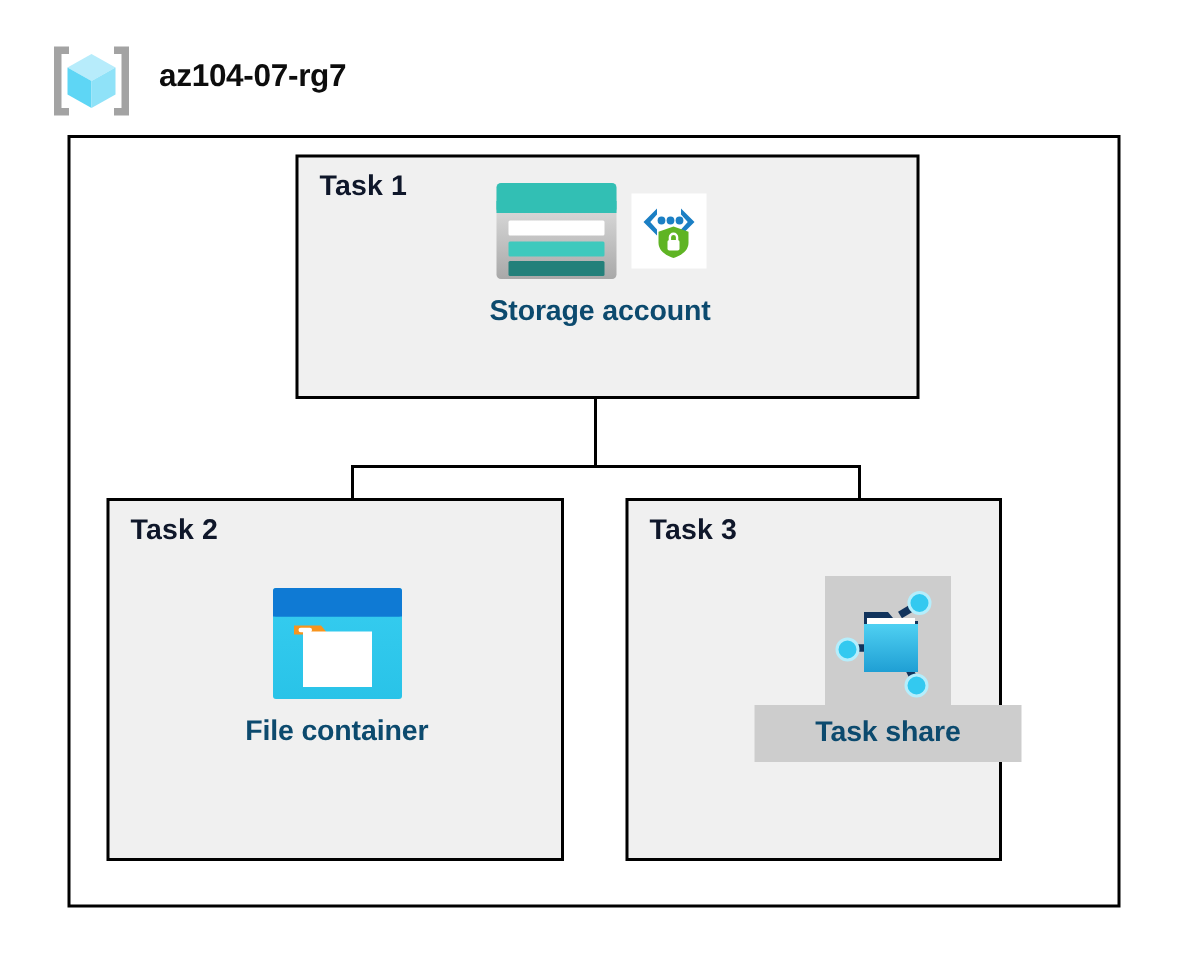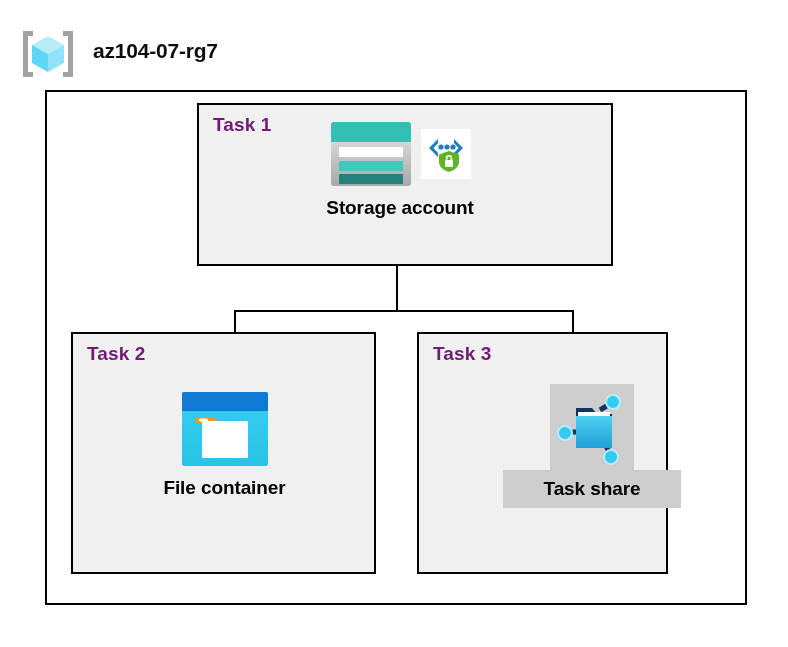--- a/index.html
+++ b/index.html
@@ -16,21 +16,21 @@
     position: relative;
     width: 788px;
     height: 647px;
     background: #ffffff;
     overflow: hidden;
   }
 
   
   #rg-header {
     position: absolute;
-    left: 19px;
+    left: 32px;
     top: 28px;
     width: 420px;
     height: 54px;
   }
   #rg-icon {
     position: absolute;
     left: 0px;
     top: 0px;
     width: 58px;
     height: 52px;
@@ -68,21 +68,21 @@
   #task-1 { left: 197px; top: 103px; width: 416px; width: 416px; height: 163px; }
   #task-2 { left: 71px;  top: 332px; width: 305px; height: 242px; text-align: center; }
   #task-3 { left: 417px; top: 332px; width: 251px; height: 242px; }
 
   .task-label {
     position: absolute;
     left: 14px;
     top: 9px;
     font-size: 19px;
     font-weight: bold;
-    color: #701a75;
+    color: #0f172a;
     letter-spacing: 0.1px;
     white-space: nowrap;
   }
 
   
   .node {
     position: absolute;
     display: flex;
     flex-direction: column;
     align-items: center;
@@ -90,21 +90,21 @@
   .node-icons {
     display: flex;
     flex-direction: row;
     align-items: center;
     justify-content: center;
   }
   .node-caption {
     margin-top: 6px;
     font-size: 19px;
     font-weight: bold;
-    color: #000000;
+    color: #0c4a6e;
     white-space: nowrap;
     letter-spacing: -0.1px;
     padding: 3px 10px;
   }
 
   
   #node-storage   { left: 280px; top: 120px; width: 240px; }
   #node-blob      { left: 132px; top: 390px; width: 185px; }
   #node-fileshare { left: 492px; top: 384px; width: 200px; }
 

